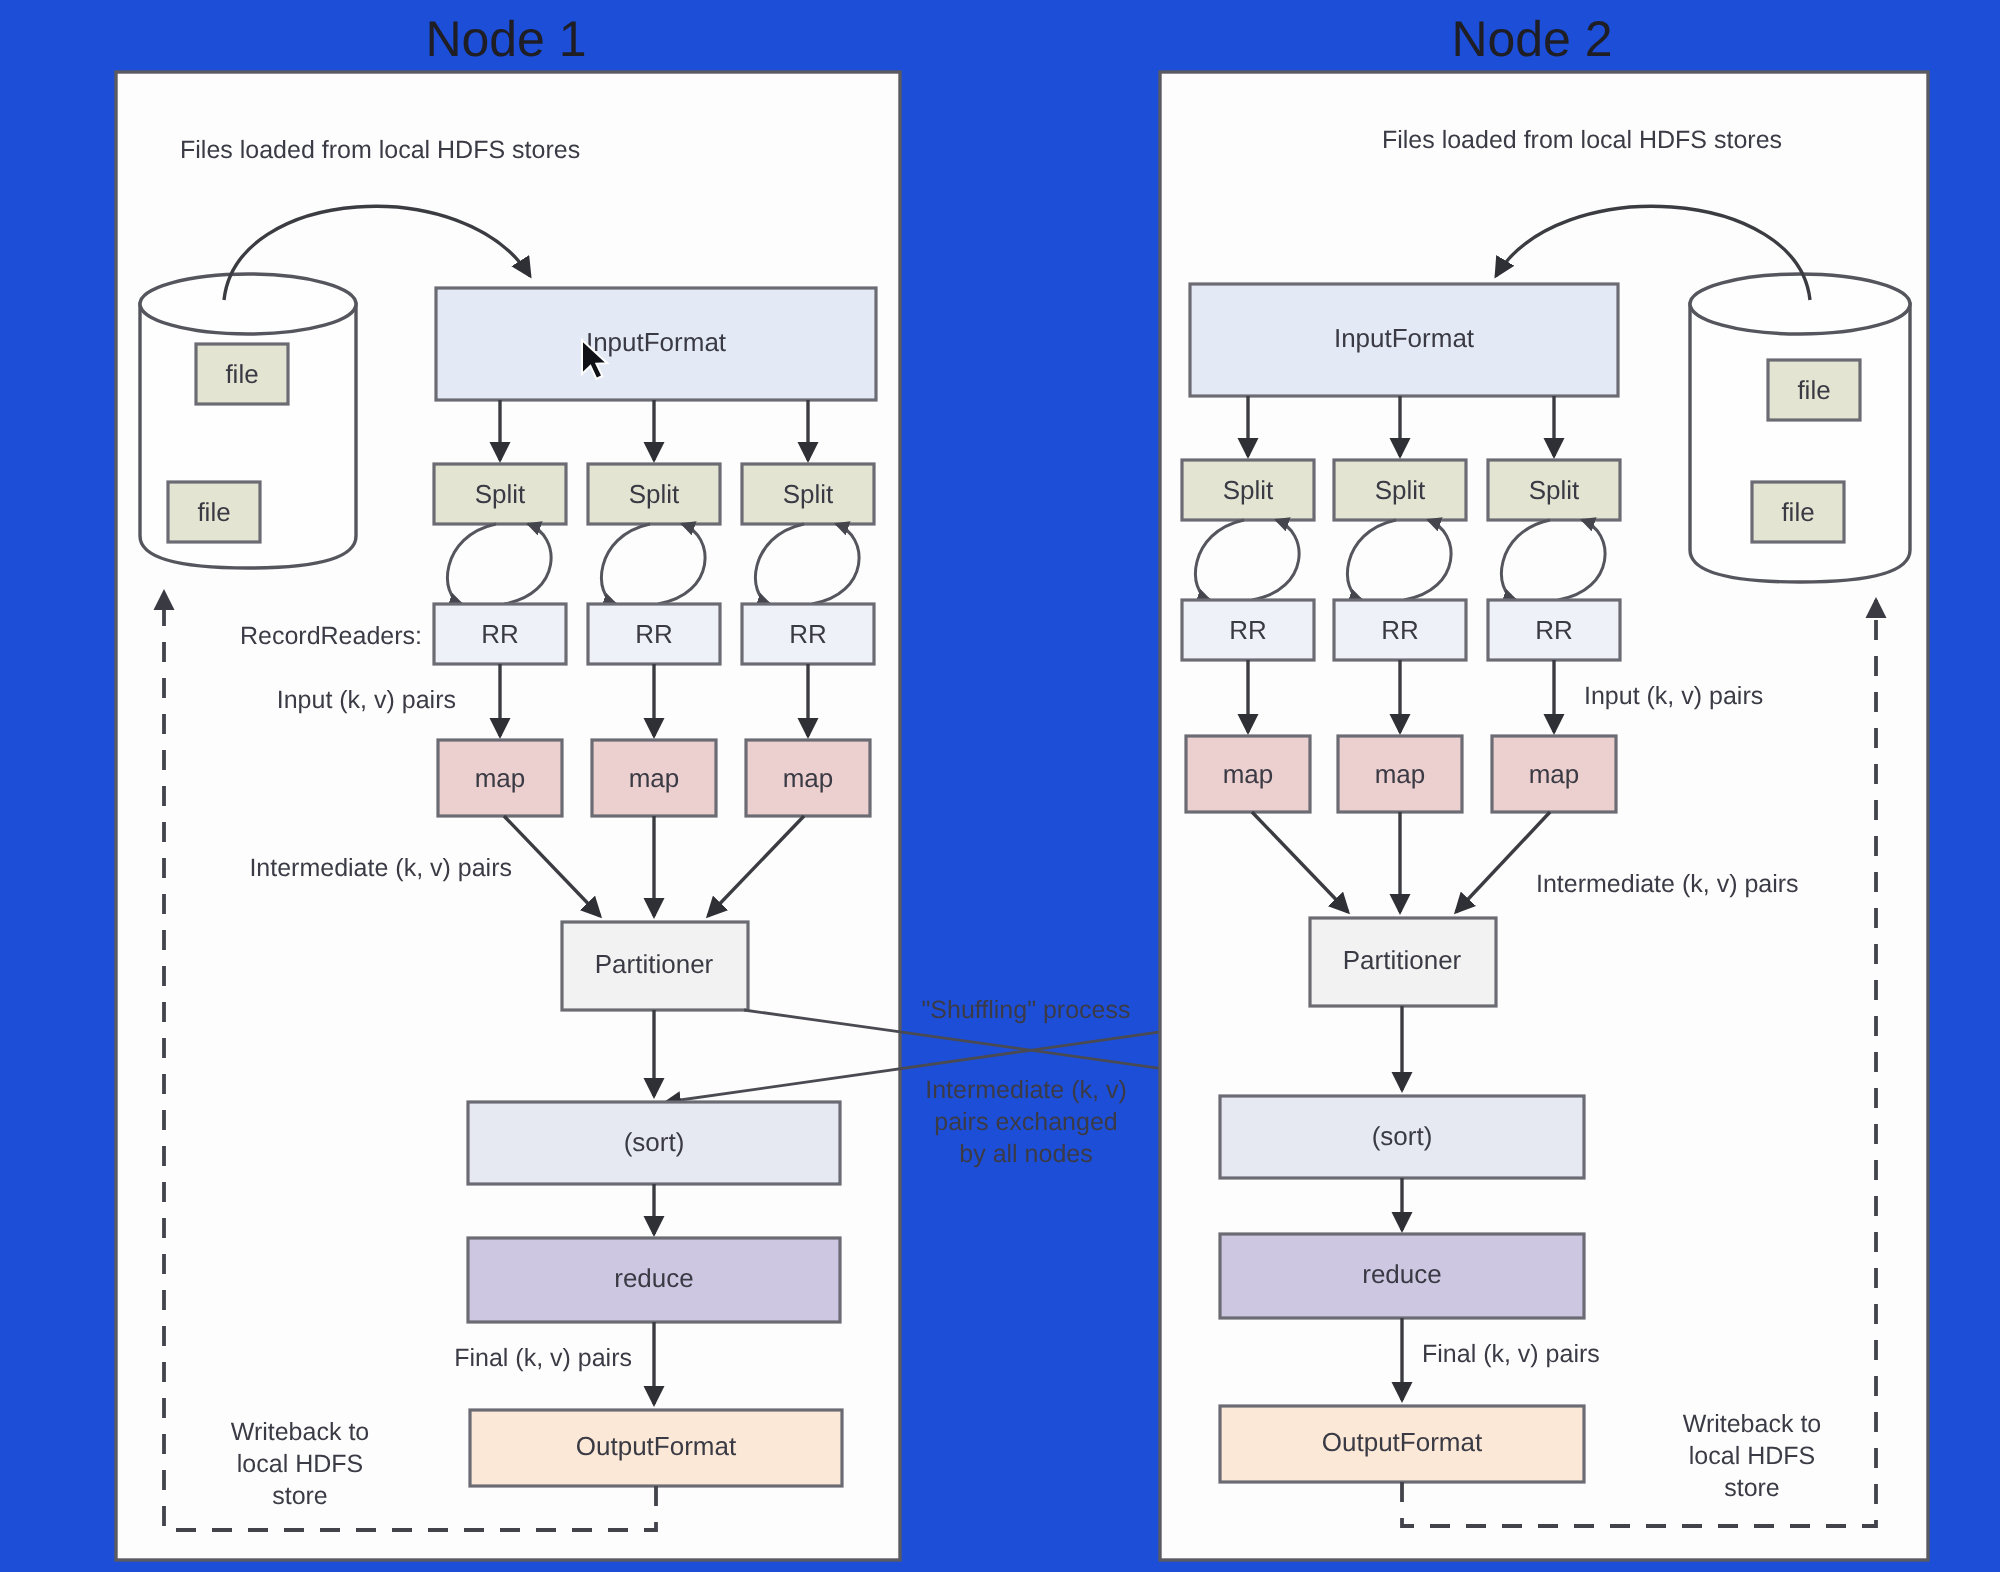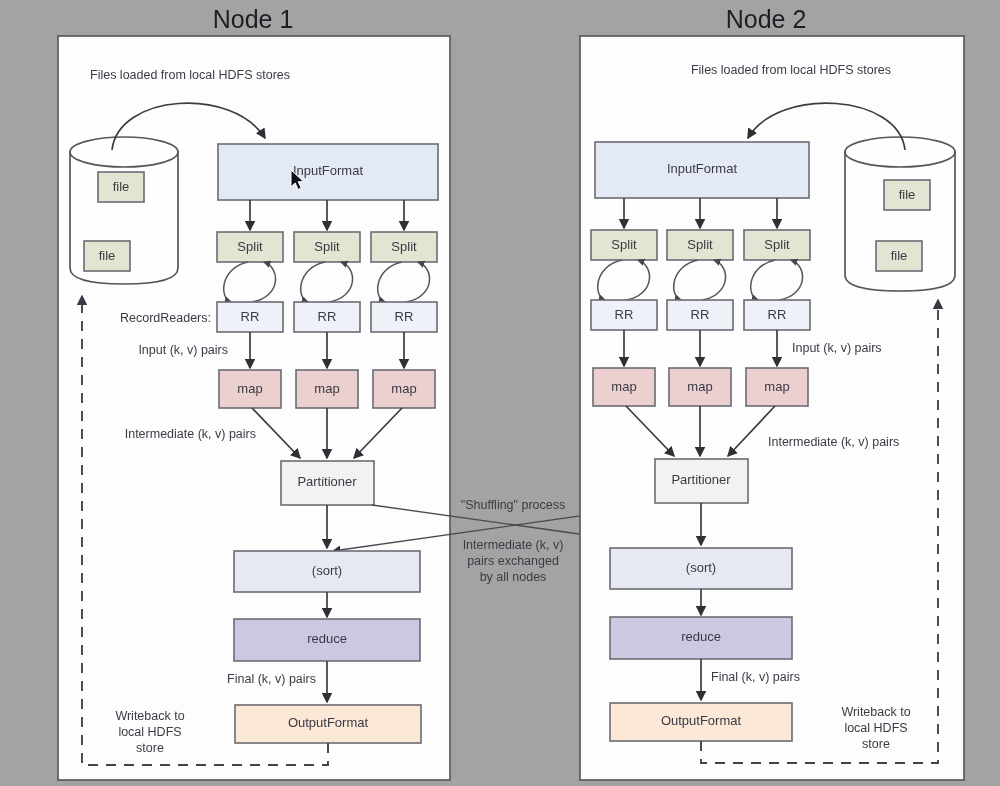--- a/index.html
+++ b/index.html
@@ -10,21 +10,21 @@
   body {
     width: 1000px;
     height: 786px;
     font-family: "Liberation Sans", sans-serif;
     overflow: hidden;
   }
   #stage {
     position: relative;
     width: 1000px;
     height: 786px;
-    background: #a3a3a3;
+    background: #1d4ed8;
   }
   svg.diagram {
     position: absolute;
     left: 0;
     top: 0;
     width: 1000px;
     height: 786px;
   }
   .node-title {
     font-size: 25px;

